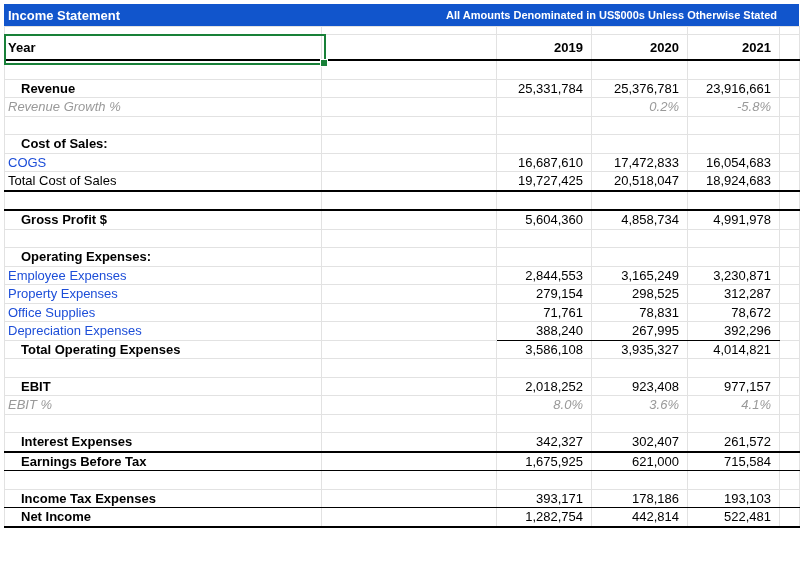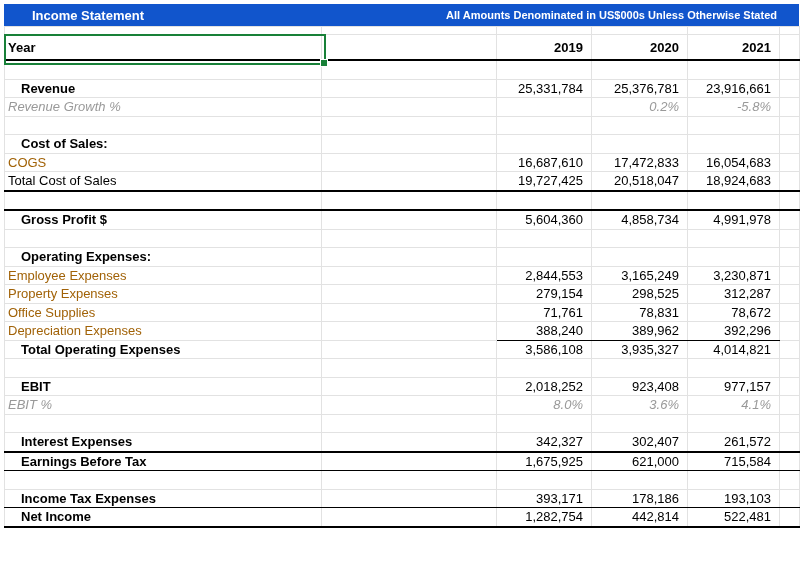--- a/index.html
+++ b/index.html
@@ -28,21 +28,21 @@
     white-space: nowrap; overflow: hidden;
     height: 17.5px;
     color: #000;
     vertical-align: middle;
   }
   tr.gap td { height: 7px; }
   tr.year td { height: 24px; font-weight: bold; }
   td.num { text-align: right; padding-right: 8px; }
 
   .lbl-bold { font-weight: bold; padding-left: 16px; }
-  .lbl-gray { color: #a16207; border-radius: 7px; }
+  .lbl-gray { color: #1d4ed8; border-radius: 7px; }
   .lbl-gray-italic { color: #999999; font-style: italic; }
   .val-gray-italic { color: #999999; font-style: italic; }
   .val-bold { font-weight: normal; }
 
   tr.row-thick td { border-bottom: 2px solid #000; }
   tr.row-thin td { border-bottom: 1px solid #000; }
   tr.values-underline td.num { border-bottom: 1px solid #000; }
 
   .selection-box {
     position: absolute;
@@ -57,21 +57,21 @@
     width: 6px; height: 6px;
     background: #188038;
     border: 1px solid #ffffff;
   }
 </style>
 </head>
 <body>
 
 <div class="sheet">
 
-  <div class="titlebar" style="background: rgb(17, 85, 204); padding-left: 24px;">
+  <div class="titlebar" style="background: rgb(17, 85, 204);">
     <span class="t">Income Statement</span>
     <span class="s">All Amounts Denominated in US$000s Unless Otherwise Stated</span>
   </div>
 
   <div class="tablewrap">
     <table>
       <colgroup>
         <col style="width:317px">
         <col style="width:175px">
         <col style="width:95px">
@@ -207,21 +207,21 @@
             <td></td>
             <td class="num">71,761</td>
             <td class="num">78,831</td>
             <td class="num">78,672</td>
             <td></td>
           </tr>
           <tr class="values-underline">
             <td class="lbl-gray">Depreciation Expenses</td>
             <td></td>
             <td class="num">388,240</td>
-            <td class="num">389,962</td>
+            <td class="num">267,995</td>
             <td class="num">392,296</td>
             <td></td>
           </tr>
           <tr>
             <td class="lbl-bold">Total Operating Expenses</td>
             <td></td>
             <td class="num">3,586,108</td>
             <td class="num">3,935,327</td>
             <td class="num">4,014,821</td>
             <td></td>

